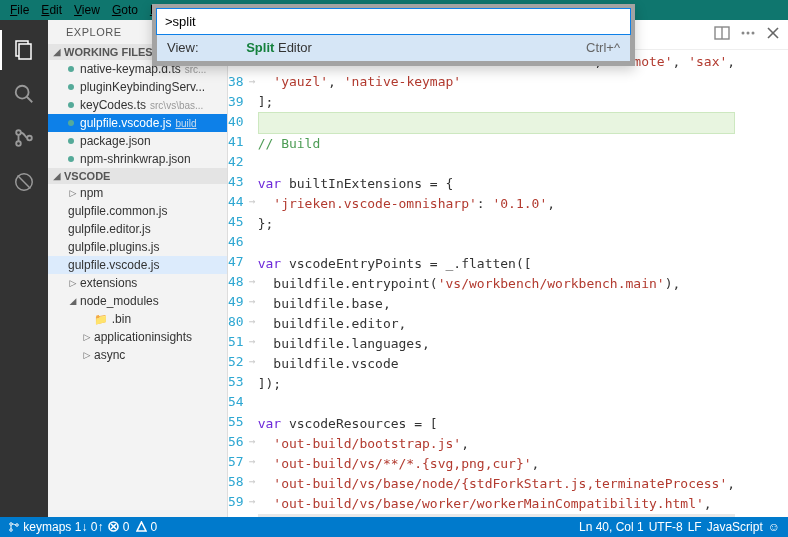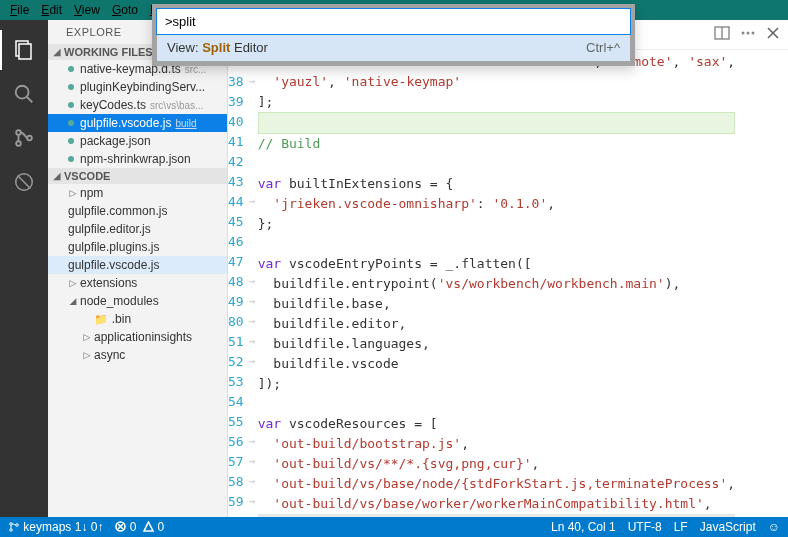--- a/index.html
+++ b/index.html
@@ -30,23 +30,23 @@
   .gutter .noarrow::after { content:""; }
   .code { padding-top:2px; line-height:20px; white-space:pre; color:#333; }
   .code .kw { color:#6d28d9; }
   .code .str { color:#b23a2f; }
   .code .cm { color:#4d9c55; }
   .line-hl { background:#e8f5e0; display:inline-block; width:100%; border:1px solid #cde8c0;}
   .cursor-line { background:#e8e8e8; display:inline-block; width:100%;}
   .palette { position:absolute; top:4px; left:152px; width:483px; background:#fff; border:5px solid #a3a3a3; box-shadow:0 4px 12px rgba(0,0,0,.2); z-index:10;}
   .palette-input { width:100%; border:none; outline:1px solid #0d80e8; padding:5px 8px; font-size:13px; font-family:inherit;}
   .palette-row { padding:6px 10px; background:#d6e6f6; display:flex; justify-content:space-between; font-size:13px; color:#333;}
-  .palette-row b { color:#a16207; font-weight:bold;}
+  .palette-row b { color:#15803d; font-weight:bold;margin-left:44px;}
   .statusbar { height:20px; background:#007acc; color:#fff; display:flex; align-items:center; font-size:12px; justify-content:space-between; padding:0 8px;}
-  .statusbar .left, .statusbar .right { display:flex; gap:12px; align-items:center;}
+  .statusbar .left, .statusbar .right { display:flex; gap:5px; align-items:center;}
   .ico { display:inline-block; }
   .bullet { display:inline-block; width:6px; height:6px; background:#5a9; border-radius:50%; margin-right:6px;}
   .folder-ico { color:#c9a94b; margin-right:4px; font-size:11px;}
 </style>
 </head>
 <body>
 
 <div class="menubar">
   <span>File</span>
   <span>Edit</span>

